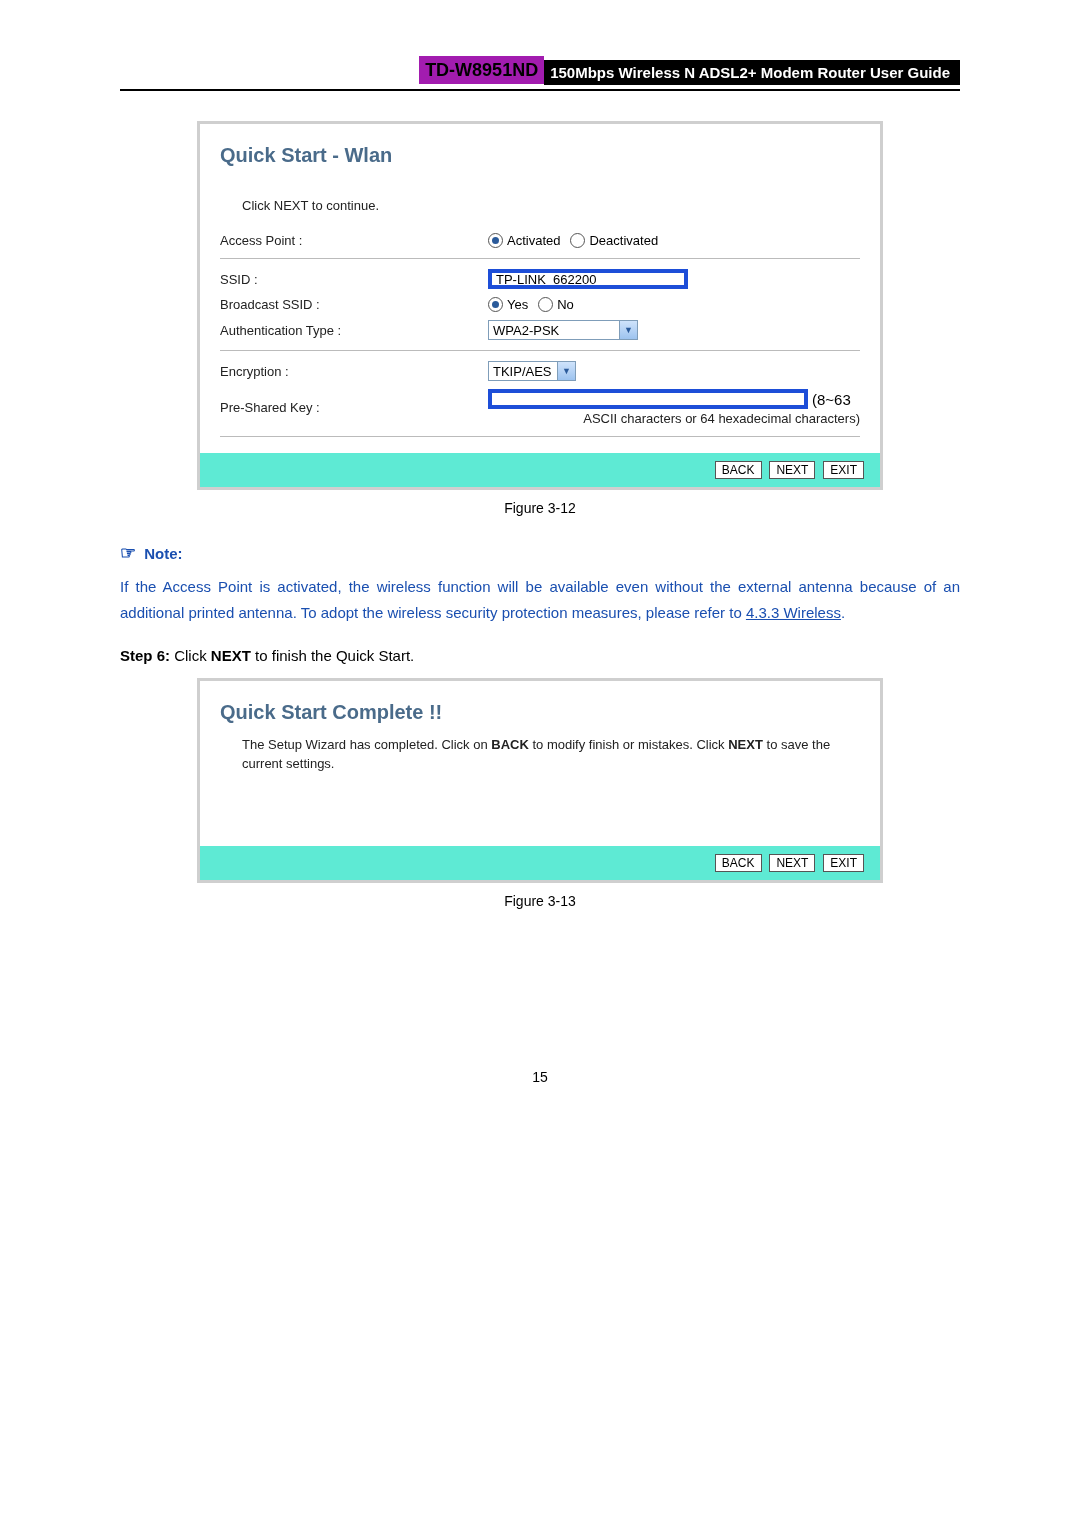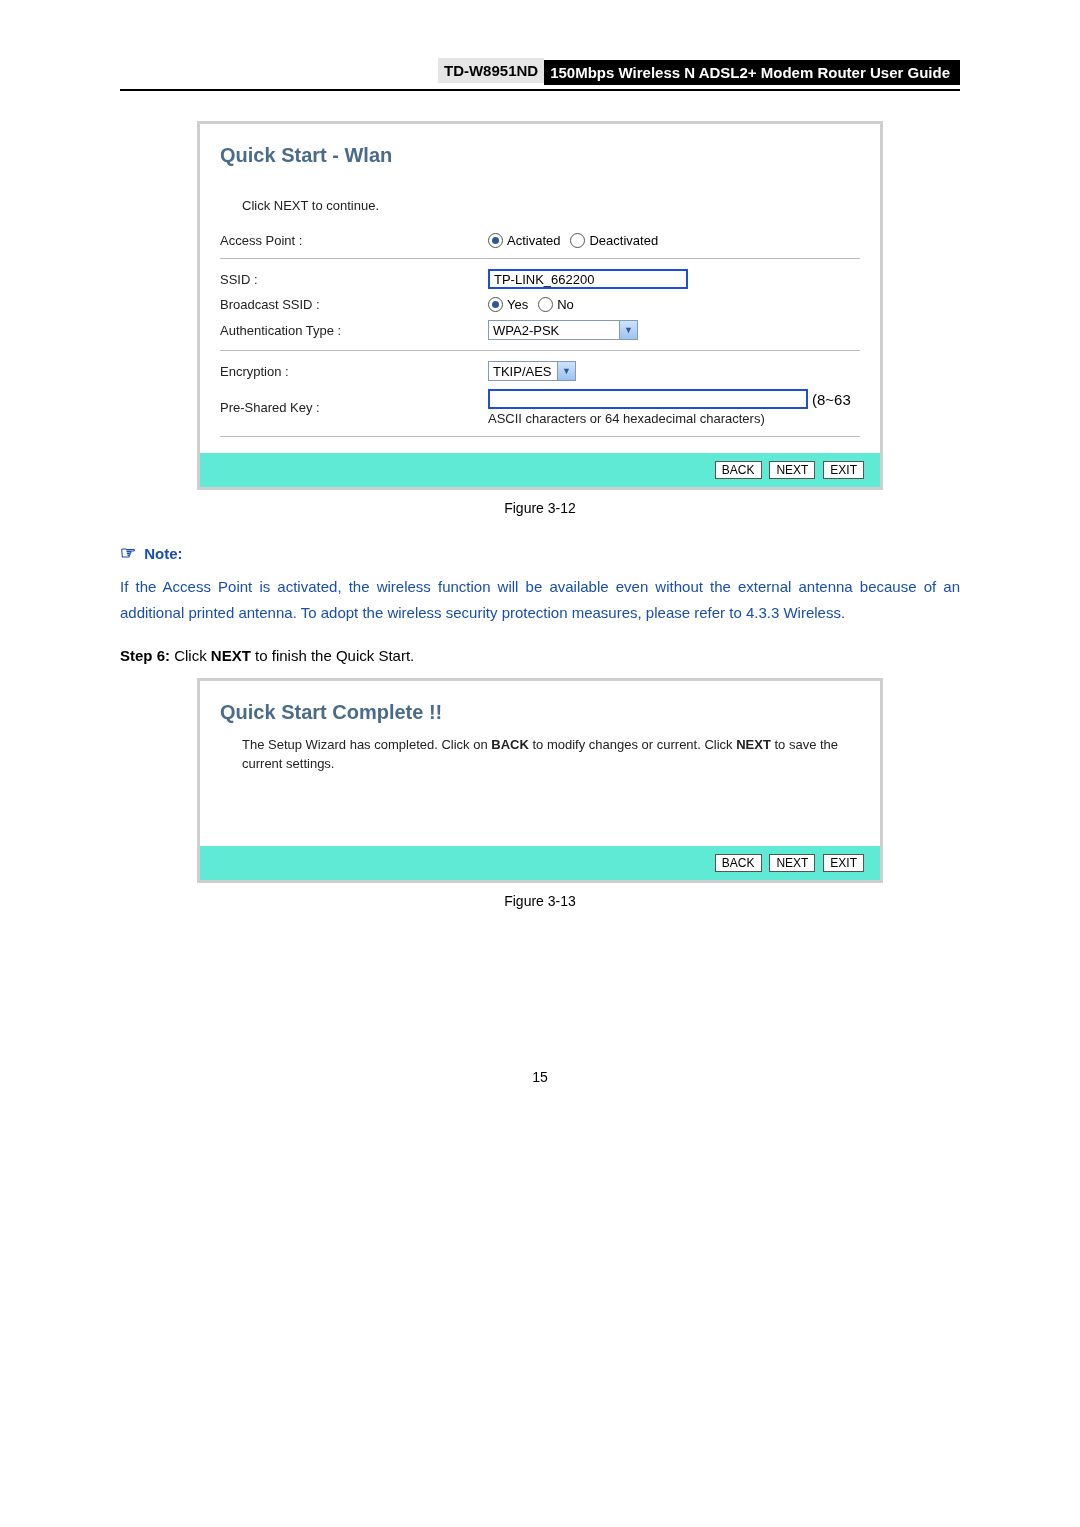--- a/index.html
+++ b/index.html
@@ -26,25 +26,25 @@
   .doc-header .title-bar {
     display: inline-block;
     background: #000;
     color: #fff;
     font-weight: bold;
     padding: 4px 10px 4px 6px;
     font-size: 15px;
     vertical-align: middle;
   }
   .doc-header .model {
-    background: #e5e5e5;
+    background: #a21caf;
     color: #000;
     font-weight: bold;
     padding: 4px 6px;
-    font-size: 15px;
+    font-size: 18px;
   }
   .panel {
     border: 3px solid #cfcfcf;
     width: 680px;
     margin: 0 auto 10px auto;
     background: #fff;
   }
   .panel-body {
     padding: 14px 20px 6px 20px;
   }
@@ -100,21 +100,21 @@
     content: "";
     width: 7px;
     height: 7px;
     background: #2a5a9a;
     border-radius: 50%;
     position: absolute;
     top: 3px;
     left: 3px;
   }
   .txtinput {
-    border: 2px solid #1d4ed8;
+    border: 4px solid #1d4ed8;
     height: 20px;
     padding: 1px 4px;
     font-size: 13px;
     box-sizing: border-box;
     background: #fff;
   }
   .txtinput.ssid { width: 200px; }
   .txtinput.psk  { width: 320px; }
   .select {
     border: 1px solid #7f9db9;
@@ -136,20 +136,21 @@
     border-left: 1px solid #7f9db9;
     display: inline-flex;
     align-items: center;
     justify-content: center;
     font-size: 9px;
     color: #2a5a9a;
   }
   .hint {
     font-size: 13px;
     color: #222;
+    text-align: right;
   }
   .panel-footer {
     background: #5eead4;
     padding: 8px 16px;
     text-align: right;
   }
   .btn {
     display: inline-block;
     border: 1px solid #555;
     background: #fff;
@@ -177,20 +178,21 @@
     font-size: 18px;
   }
   .note-text {
     color: #1a4fb0;
     font-size: 15px;
     line-height: 1.7;
     text-align: justify;
     margin: 4px 0 22px 0;
   }
   .note-text .link {
+    text-decoration: underline;
   }
   .step {
     font-size: 15px;
     margin: 0 0 14px 0;
   }
   .step b {
     font-weight: bold;
   }
   .pagenum {
     text-align: center;
@@ -307,21 +309,21 @@
   </div>
 
   <div class="step">
     <b>Step 6:</b><span>  Click </span><b>NEXT</b><span> to finish the Quick Start.</span>
   </div>
 
   <div class="panel">
     <div class="panel-body" style="padding-bottom:55px;">
       <h2>Quick Start Complete !!</h2>
       <p>
-        <span>The Setup Wizard has completed. Click on </span><b>BACK</b><span> to modify changes or current. Click </span><b>NEXT</b><span> to save the current settings.</span>
+        <span>The Setup Wizard has completed. Click on </span><b>BACK</b><span> to modify finish or mistakes. Click </span><b>NEXT</b><span> to save the current settings.</span>
       </p>
     </div>
     <div class="panel-footer">
       <span class="btn">BACK</span>
       <span class="btn">NEXT</span>
       <span class="btn">EXIT</span>
     </div>
   </div>
 
   <div class="caption">Figure 3-13</div>

